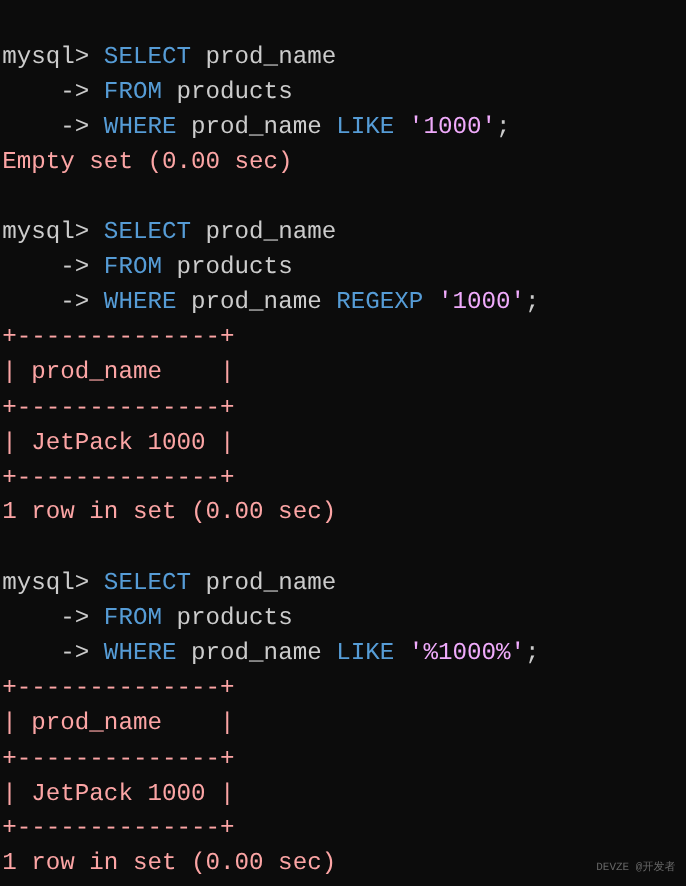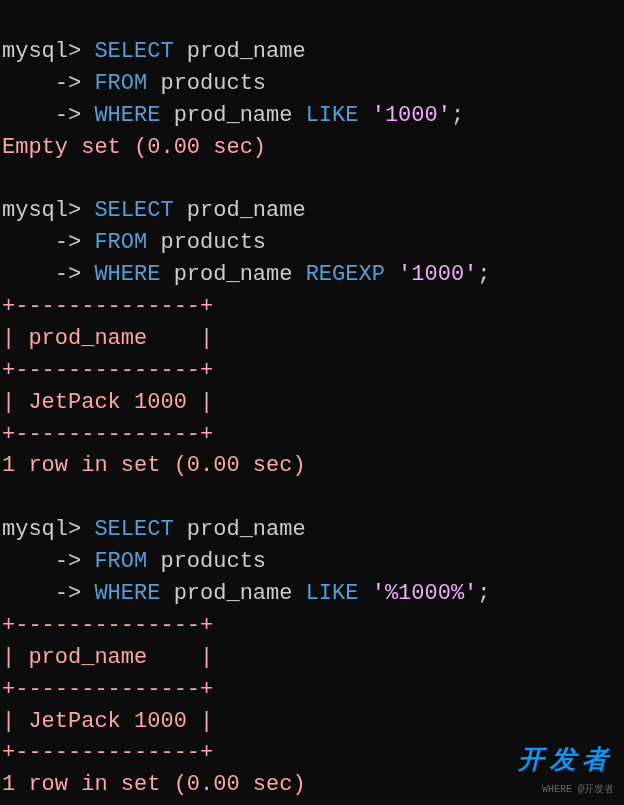--- a/index.html
+++ b/index.html
@@ -94,15 +94,14 @@
 <span class="prompt">    -&gt; </span><span class="keyword">WHERE</span> <span class="identifier">prod_name</span> <span class="keyword">LIKE</span> <span class="string">'%1000%'</span><span class="operator">;</span>
 <span class="result">+--------------+</span>
 <span class="result">| prod_name    |</span>
 <span class="result">+--------------+</span>
 <span class="result">| JetPack 1000 |</span>
 <span class="result">+--------------+</span>
 <span class="result">1 row in set (0.00 sec)</span></span>
 </div>
 
 <div class="watermark">
-  <div class="watermark-cn">开发者</div>
-  <div class="watermark-small">WHERE @开发者</div>
+  <div class="watermark-small">DEVZE @开发者</div>
 </div>
 
 </body></html>

